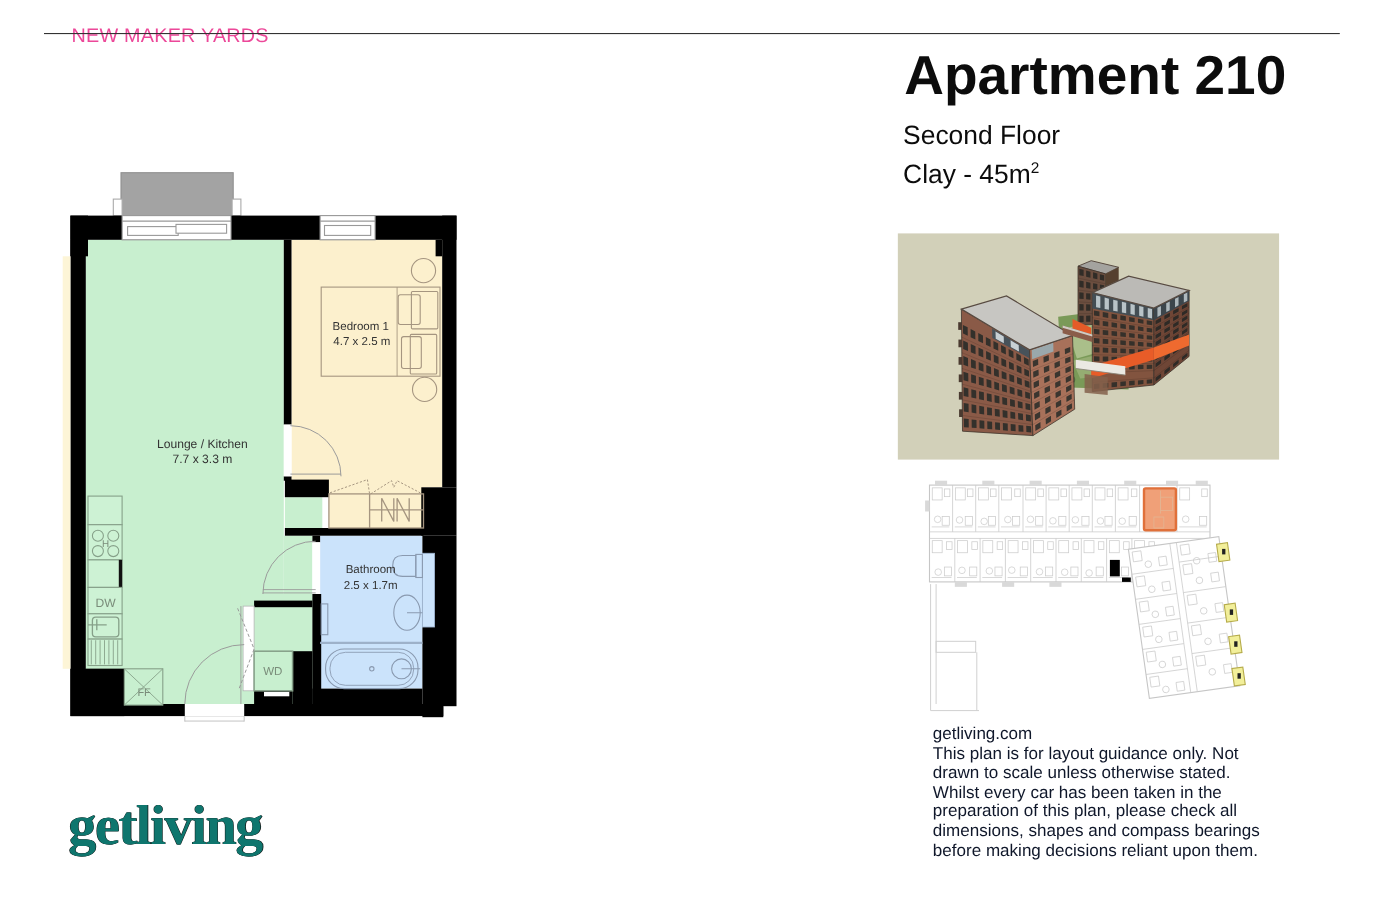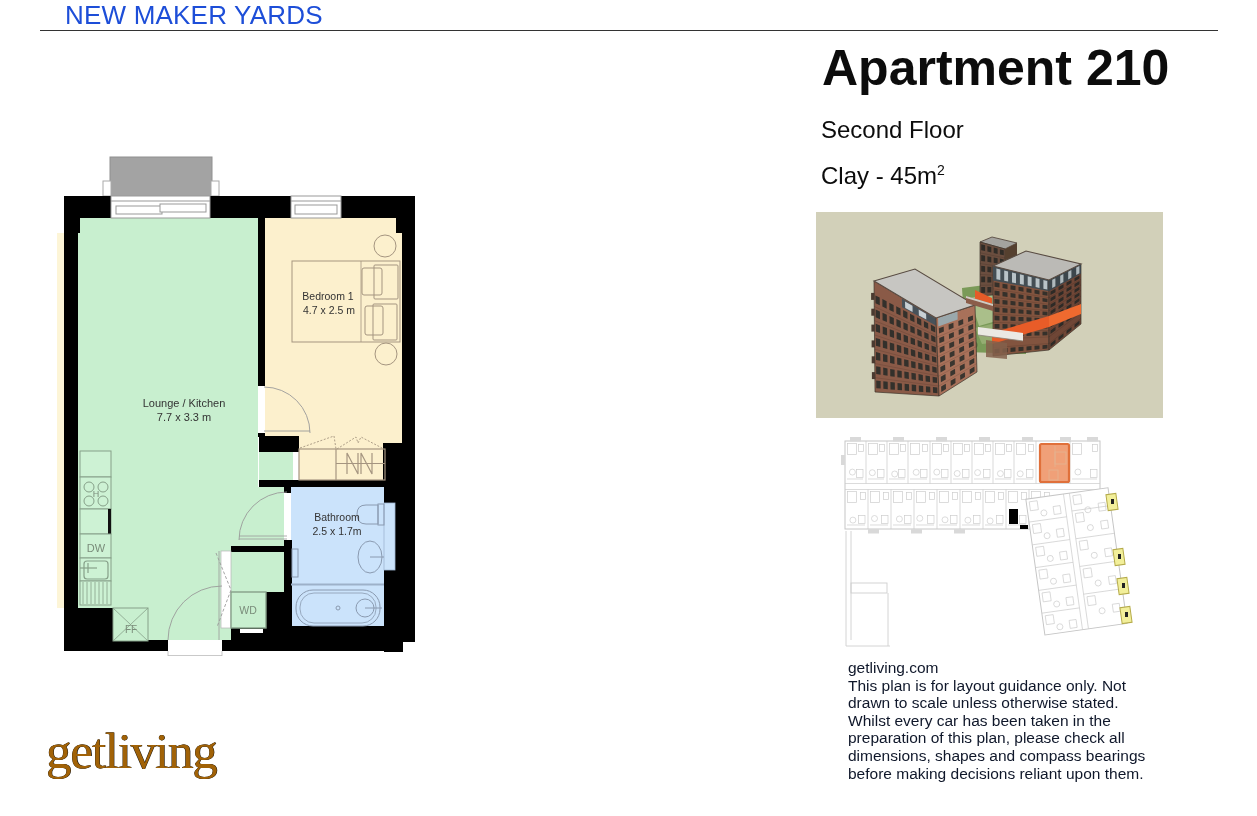--- a/index.html
+++ b/index.html
@@ -3,27 +3,27 @@
 <meta charset="utf-8">
 <style>
   html,body{margin:0;padding:0;}
   body{width:1257px;height:816px;position:relative;background:#fff;
        font-family:"Liberation Sans",sans-serif;overflow:hidden;}
   .abs{position:absolute;}
 </style>
 </head>
 <body>
 
-<div class="abs" style="left:65px;top:0;font-size:26px;font-weight:normal;letter-spacing:0.2px;color:#1d4ed8;">NEW MAKER YARDS</div>
+<div class="abs" style="left:65px;top:22px;font-size:18px;font-weight:normal;letter-spacing:0.2px;color:#ec4899;">NEW MAKER YARDS</div>
 
 <div class="abs" style="left:40px;top:30px;width:1178px;height:1.4px;background:#333;"></div>
 
 <div class="abs" style="left:822px;top:39px;font-size:50px;font-weight:bold;letter-spacing:0px;color:#0c0c0c;">Apartment 210</div>
 
-<div class="abs" style="left:821px;top:110px;font-size:24px;color:#0c0c0c;line-height:40px;">Second Floor<br>Clay - 45m<sup style="font-size:14px;">2</sup></div>
+<div class="abs" style="left:821px;top:110px;font-size:24px;color:#0c0c0c;line-height:28px;">Second Floor<br>Clay - 45m<sup style="font-size:14px;">2</sup></div>
 
 <svg class="abs" style="left:50px;top:150px;" width="380" height="512" viewBox="50 150 380 512" xmlns="http://www.w3.org/2000/svg">
 
   <g>
     <rect x="110" y="157" width="102" height="40" fill="#a3a3a3" stroke="#909090" stroke-width="1"></rect>
     <rect x="103" y="181" width="8" height="15" fill="#fff" stroke="#aaa" stroke-width="1"></rect>
     <rect x="211" y="181" width="8" height="15" fill="#fff" stroke="#aaa" stroke-width="1"></rect>
   </g>
 
   <g>
@@ -773,13 +773,13 @@
 <line x1="846" y1="531" x2="846" y2="646"></line>
 <line x1="851" y1="531" x2="851" y2="640"></line>
 <rect x="851" y="583" width="36" height="10"></rect>
 <line x1="888" y1="593" x2="888" y2="646"></line>
 <line x1="846" y1="646" x2="890" y2="646"></line>
 </g>
 </svg>
 
 <div class="abs" style="left:848px;top:659px;font-size:15.5px;line-height:17.6px;color:#0f172a;">getliving.com<br>This plan is for layout guidance only. Not<br>drawn to scale unless otherwise stated.<br>Whilst every car has been taken in the<br>preparation of this plan, please check all<br>dimensions, shapes and compass bearings<br>before making decisions reliant upon them.</div>
 
-<div class="abs" style="left:46px;top:722px;font-family:'Liberation Serif',serif;font-weight:normal;font-size:51px;letter-spacing:-1.2px;color:#a16207;text-shadow:0.6px 0 0 #151515,-0.3px 0 0 #151515;">getliving</div>
+<div class="abs" style="left:62px;top:722px;font-family:'Liberation Serif',serif;font-weight:bold;font-size:51px;letter-spacing:-1.2px;color:#0f766e;text-shadow:0.6px 0 0 #151515,-0.3px 0 0 #151515;">getliving</div>
 
 </body></html>

